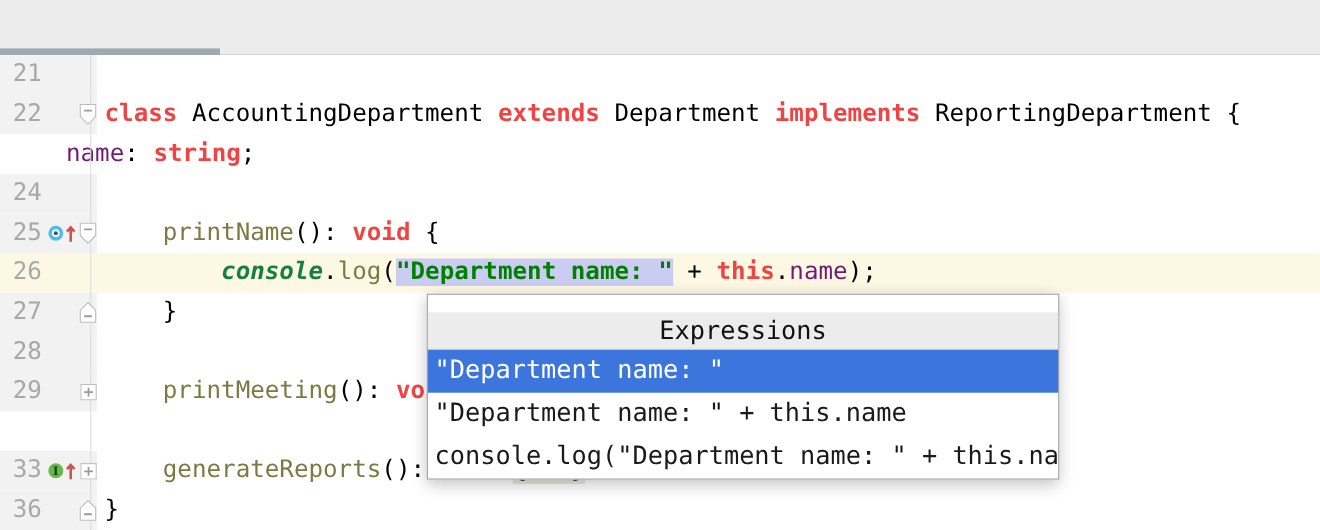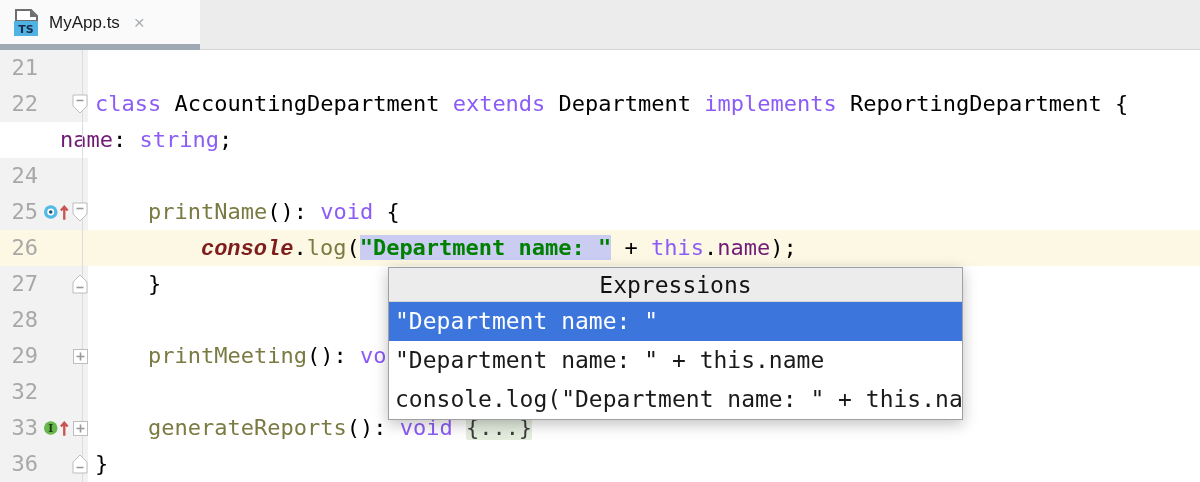--- a/index.html
+++ b/index.html
@@ -23,53 +23,41 @@
   .row.current { background:#fcf8e3; }
   .gutter { display:flex; width:88px; height:36px; background:#f2f2f2; flex:none; }
   .row.current .gutter { background:transparent;flex-direction:column; }
   .lnum { width:38px; text-align:right; color:#a8a8a8; font-size:22px; flex:none; }
   .gicons { width:34px; flex:none; display:flex; align-items:center; padding-left:5px; }
   .gfold { width:16px; flex:none; display:flex; align-items:center; justify-content:center; z-index:3; }
   .code { flex:1; }
   .code pre { font-family:"DejaVu Sans Mono", monospace; font-size:22px; line-height:36px;
               padding-left:7px; white-space:pre; }
   .tok-pln { color:#000000; }
-  .tok-kw  { color:#8b5cf6; font-weight:normal; }
+  .tok-kw  { color:#ef4444; font-weight:bold; }
   .tok-fld { color:#701a75; font-weight:normal;text-align:right; }
-  .tok-con { color:#7f1d1d; font-weight:bold; font-style:italic;font-family:Liberation Mono, monospace; }
+  .tok-con { color:#15803d; font-weight:bold; font-style:italic; }
   .tok-mth { color:#7a7a43;text-align:center; }
   .tok-sel { color:#008000; font-weight:bold; background:#cbccf2; }
   .tok-fold { color:#3c3c3c; background:#e3edde; border-radius:2px; }
 
   
   .popup { position:absolute; left:388px; top:217px; width:575px; z-index:10;
            background:#ffffff; border:1px solid #a0a0a0;
            box-shadow:0 4px 14px rgba(0,0,0,0.25); }
   .popup-header { height:34px; line-height:34px; background:#ececec; text-align:center;
-                  font-size:23px; color:#111; border-bottom:1px solid #d6d6d6; }
+                  font-size:23px; color:#111; border-bottom:1px solid #d6d6d6;margin-top:16px; }
   .popup-item { height:39px; line-height:39px; font-size:23px; color:#1a1a1a;
                 padding-left:6px; white-space:nowrap; overflow:hidden; }
   .popup-item.selected { background:#3c76dd; color:#ffffff; }
 </style>
 </head>
 <body>
 
 <div class="tabbar">
-  <div class="tab">
-    <span style="display:inline-flex;">
-      <svg width="27" height="30" viewBox="0 0 27 30">
-        <polygon points="3,2 18,2 24,8 24,13 3,13" fill="#ffffff" stroke="#6e6e6e" stroke-width="2"></polygon>
-        <polygon points="17,2 24,9 17,9" fill="#6e6e6e"></polygon>
-        <rect x="1" y="13" width="24" height="15" fill="#4fb3e4"></rect>
-        <text x="13" y="25" text-anchor="middle" font-family="DejaVu Sans, sans-serif" font-size="11" font-weight="bold" fill="#1b2a4a">TS</text>
-      </svg>
-    </span>
-    <span class="tab-label">MyApp.ts</span>
-    <span class="tab-close">×</span>
-  </div>
   <div class="tab-underline"></div>
 </div>
 
 <div class="editor">
   <div class="fold-line"></div>
   <div id="rows">
       <div class="row">
         <div class="gutter">
           <div class="lnum">21</div>
           <div class="gicons"></div>
@@ -176,25 +164,20 @@
               <line x1="3.5" y1="7.5" x2="11.5" y2="7.5" stroke="#9a9a9a" stroke-width="1.6"></line>
               <line x1="7.5" y1="3.5" x2="7.5" y2="11.5" stroke="#9a9a9a" stroke-width="1.6"></line>
             </svg>
           </div>
         </div>
         <div class="code">
           <pre><span class="tok-pln">    </span><span class="tok-mth">printMeeting</span><span class="tok-pln">(): </span><span class="tok-kw">void</span><span class="tok-pln"> {</span></pre>
         </div>
       </div>
       <div class="row">
-        <div class="gutter">
-          <div class="lnum">32</div>
-          <div class="gicons"></div>
-          <div class="gfold"></div>
-        </div>
         <div class="code">
           <pre></pre>
         </div>
       </div>
       <div class="row">
         <div class="gutter">
           <div class="lnum">33</div>
           <div class="gicons">
             <svg width="30" height="20" viewBox="0 0 30 20">
               <circle cx="8" cy="10" r="7" fill="#67b74c"></circle>

